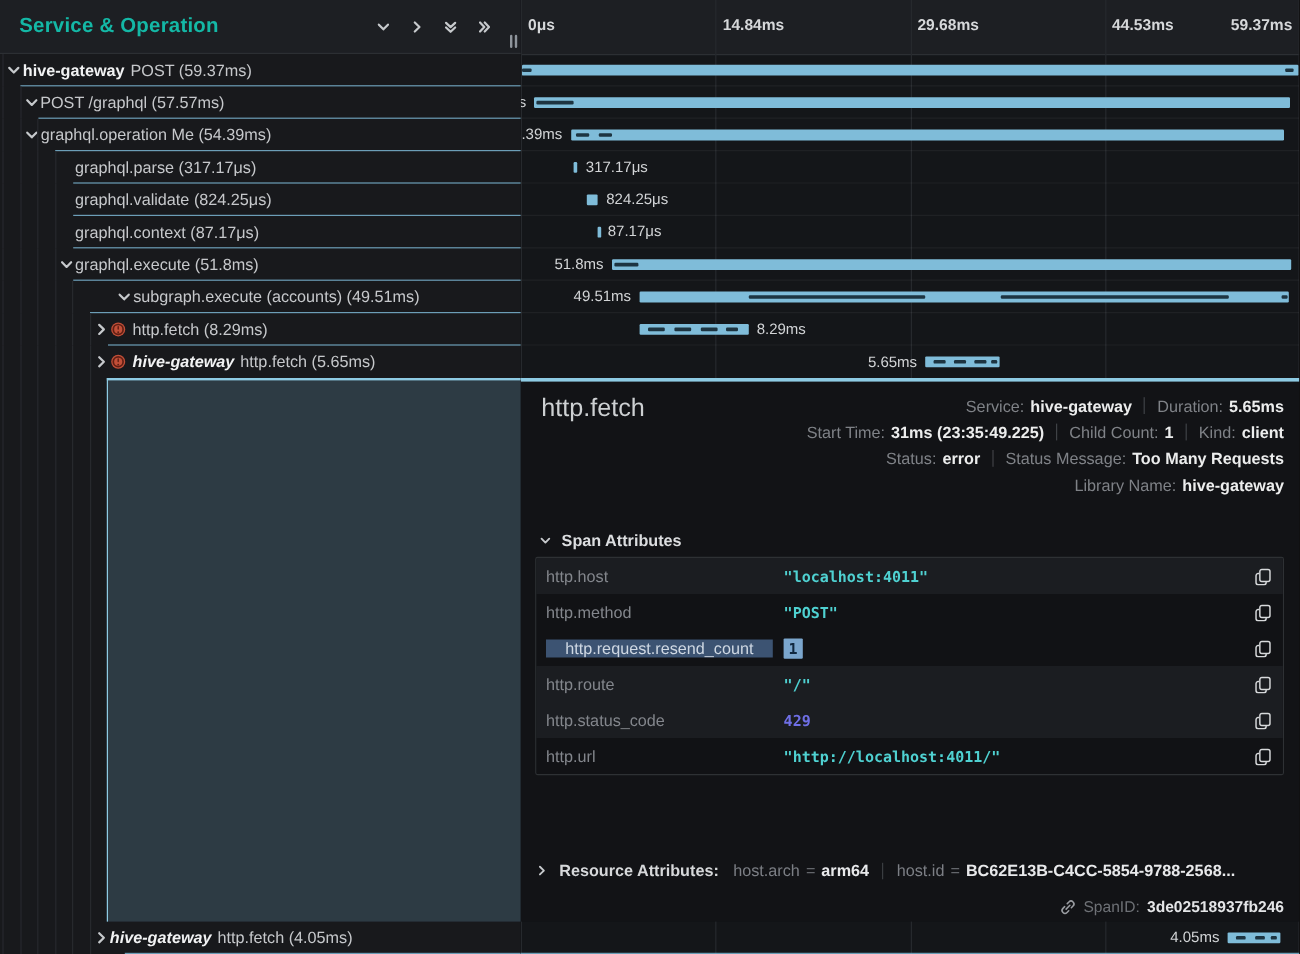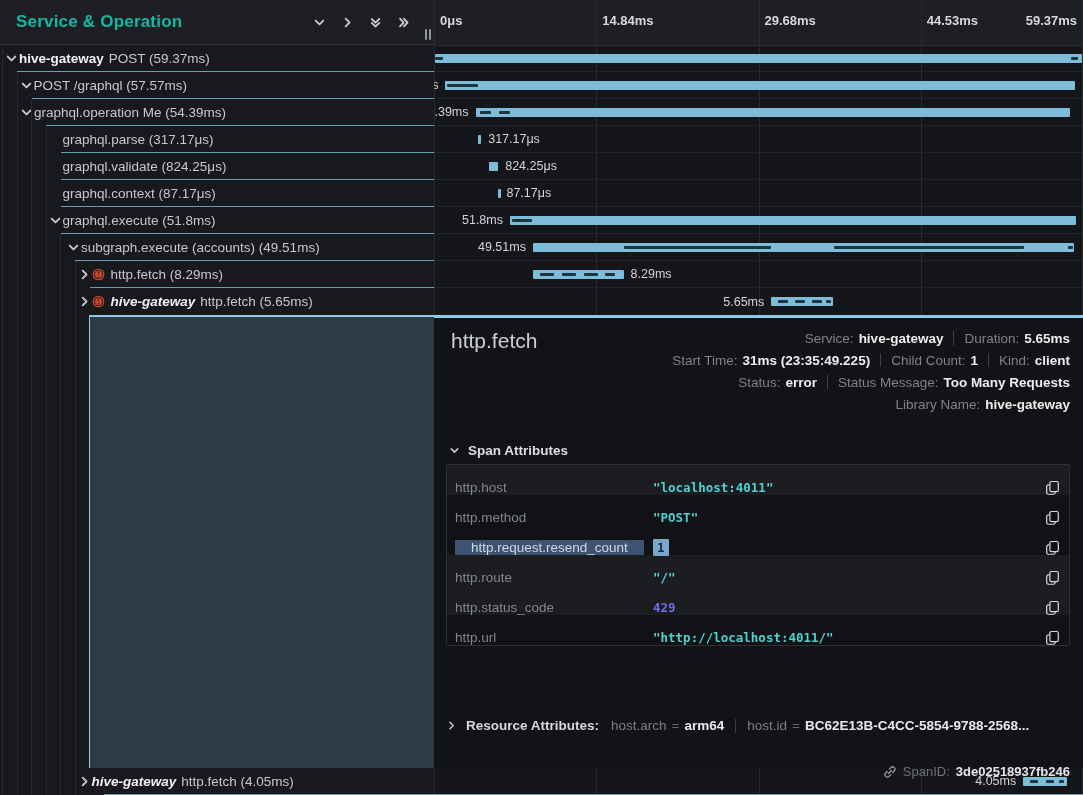--- a/index.html
+++ b/index.html
@@ -46,38 +46,38 @@
                 border-top:3px solid var(--highlight_border,#8ecbe3);box-sizing:border-box;z-index:4;}
   .d-title{position:absolute;left:17px;top:11px;font-size:21px;color:#cdd0d2;}
   .d-meta{position:absolute;right:13px;top:9px;display:flex;flex-direction:column;align-items:flex-end;}
   .meta-line{display:flex;align-items:center;height:22px;}
   .m-label{font-size:13.5px;color:#7f8287;margin-right:5px;white-space:nowrap;}
   .m-value{font-size:13.5px;color:#eceded;font-weight:bold;white-space:nowrap;}
   .m-div{width:1px;height:14px;background:#3f4246;margin:0 10px;}
   .attr-header{position:absolute;left:15px;top:125px;display:flex;align-items:center;gap:8px;
                font-size:13.5px;font-weight:bold;color:#dcdee0;cursor:pointer;}
   .attr-table{position:absolute;left:12px;top:146px;width:624px;border:1px solid #2e3134;border-radius:2px;box-sizing:border-box;overflow:hidden;}
-  .attr-row{display:flex;align-items:flex-end;height:30px;box-sizing:border-box;}
+  .attr-row{display:flex;align-items:center;height:30px;box-sizing:border-box;}
   .attr-row.dark{background:#111215;}
   .attr-row.light{background:#1b1d21;}
   .attr-key{width:198px;flex:none;padding-left:8px;font-size:13.5px;color:#83868c;white-space:nowrap;overflow:hidden;}
   .attr-val{font-family:"DejaVu Sans Mono","Liberation Mono",monospace;font-size:12.5px;font-weight:bold;white-space:nowrap;}
   .attr-val.string{color:var(--string_value,#4fd1d1);}
   .attr-val.number{color:var(--number_value,#6f6fe6);}
   .key-sel{background:var(--selection_key_bg,#3c5372);color:#cfd8e3;padding:2px 16px;border-radius:1px;}
   .val-sel{background:var(--selection_val_bg,#7ba6cd);color:#11283f;padding:1px 4px;border-radius:1px;}
   .copy-btn{margin-left:auto;margin-right:9px;cursor:pointer;display:flex;}
   .res-row{position:absolute;left:12px;top:400px;width:624px;display:flex;align-items:center;
            font-size:13.5px;white-space:nowrap;overflow:hidden;}
   .res-header{font-weight:bold;color:#d6d8da;margin:0 12px 0 9px;cursor:pointer;}
   .res-key{color:#7c7f85;}
   .res-eq{color:#63666b;margin:0 5px;}
   .res-val{color:#e8e9eb;font-weight:bold;}
   .res-div{width:1px;height:14px;background:#3a3d41;margin:0 11px;}
-  .d-foot{position:absolute;right:13px;top:430px;display:flex;align-items:center;gap:6px;font-size:13px;margin-top:16px;}
+  .d-foot{position:absolute;right:13px;top:430px;display:flex;align-items:center;gap:6px;font-size:13px;}
   .f-label{color:#6e7176;}
   .f-value{color:#e4e5e7;font-weight:bold;}
 </style>
 </head>
 <body>
 
 <div class="app">
 
   <div class="left-panel">
     <div id="tree-guides">
@@ -156,21 +156,21 @@
           <i class="guide" style="left:31px"></i>
           <i class="guide" style="left:45.5px"></i>
           <span class="chev-slot">
             <svg width="13" height="13" viewBox="0 0 12 12" fill="none" stroke="#c6c9cc" stroke-width="1.7" stroke-linecap="round" stroke-linejoin="round">
               <path d="M2.5 4.2 L6 7.8 L9.5 4.2"></path>
             </svg>
           </span>
           <span class="tree-label"><span class="op">graphql.execute (51.8ms)</span></span>
           <i class="row-border" style="left:60.5px"></i>
         </div>
-        <div class="tree-row" style="top:234px;padding-left:66px">
+        <div class="tree-row" style="top:234px;padding-left:96px">
           <i class="guide" style="left:2px"></i>
           <i class="guide" style="left:16.5px"></i>
           <i class="guide" style="left:31px"></i>
           <i class="guide" style="left:45.5px"></i>
           <i class="guide" style="left:60px"></i>
           <span class="chev-slot">
             <svg width="13" height="13" viewBox="0 0 12 12" fill="none" stroke="#c6c9cc" stroke-width="1.7" stroke-linecap="round" stroke-linejoin="round">
               <path d="M2.5 4.2 L6 7.8 L9.5 4.2"></path>
             </svg>
           </span>

